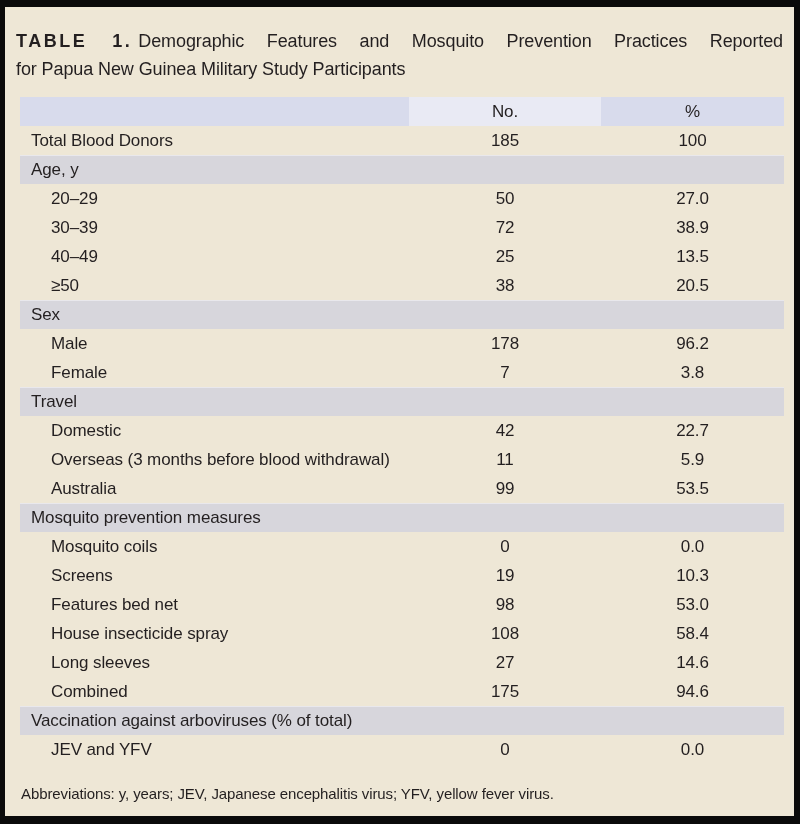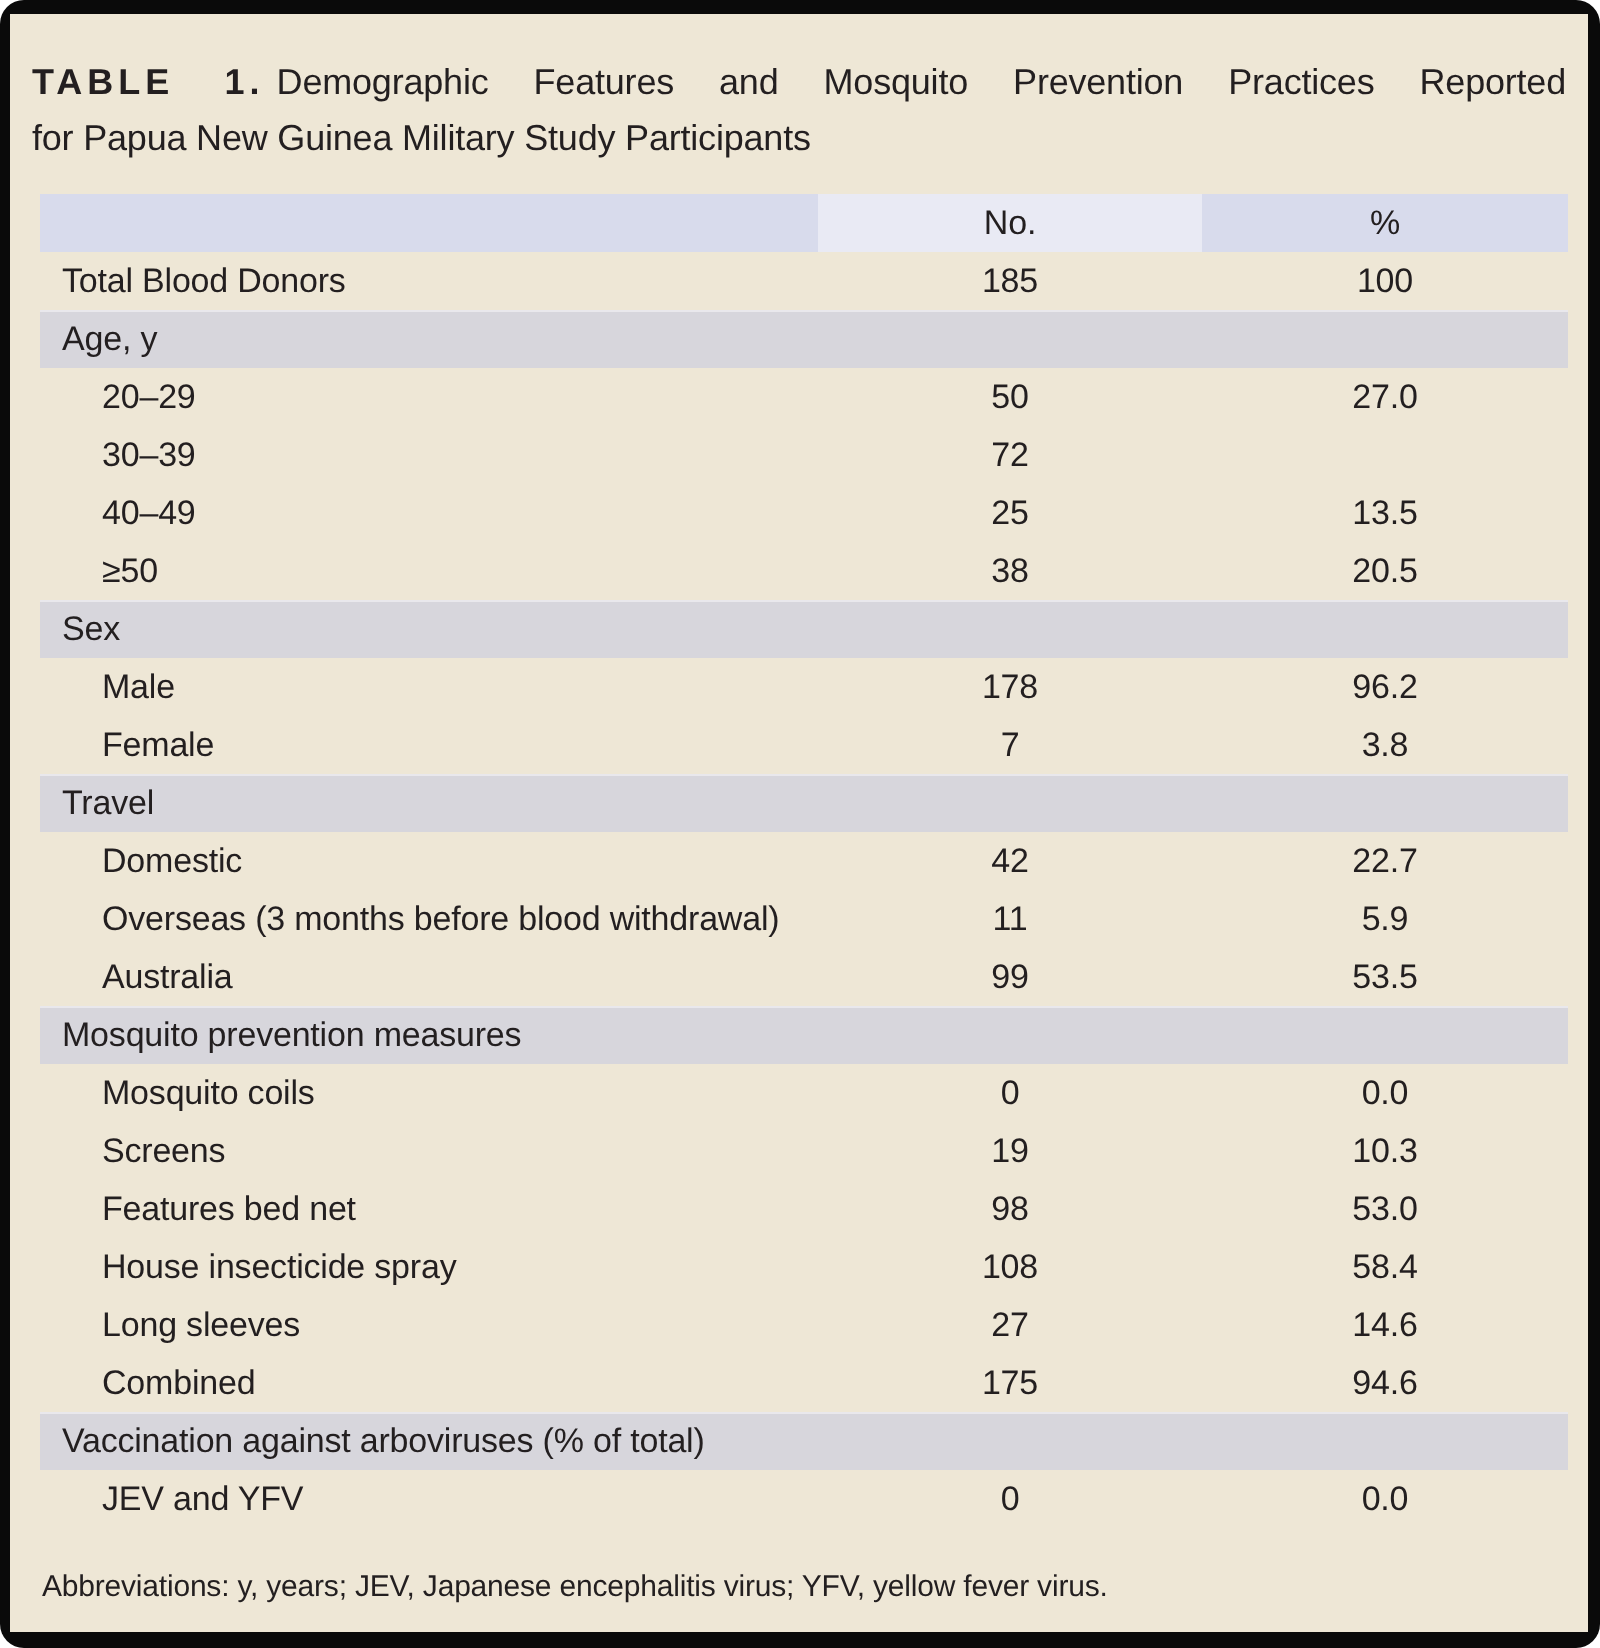--- a/index.html
+++ b/index.html
@@ -13,21 +13,20 @@
   *{margin:0;padding:0;box-sizing:border-box;}
   body{
     width:800px;height:824px;
     font-family:"Liberation Sans","DejaVu Sans",sans-serif;
     color:var(--text);
   }
   .frame{
     width:800px;height:824px;
     background:var(--frame-border);
     padding:7px 6px 8px 5px;
-    border-radius:12px;
   }
   .page{
     width:100%;height:100%;
     background:var(--page-background);
     padding:12px 11px 0 11px;
     overflow:hidden;
   }
   .caption{
     margin-top:8px;
     font-size:18px;
@@ -119,20 +118,21 @@
 
       <div class="row data">
         <div class="cell label ind">20–29</div>
         <div class="cell num">50</div>
         <div class="cell num pct">27.0</div>
       </div>
 
       <div class="row data">
         <div class="cell label ind">30–39</div>
         <div class="cell num">72</div>
+        <div class="cell num pct">38.9</div>
       </div>
 
       <div class="row data">
         <div class="cell label ind">40–49</div>
         <div class="cell num">25</div>
         <div class="cell num pct">13.5</div>
       </div>
 
       <div class="row data">
         <div class="cell label ind">≥50</div>

